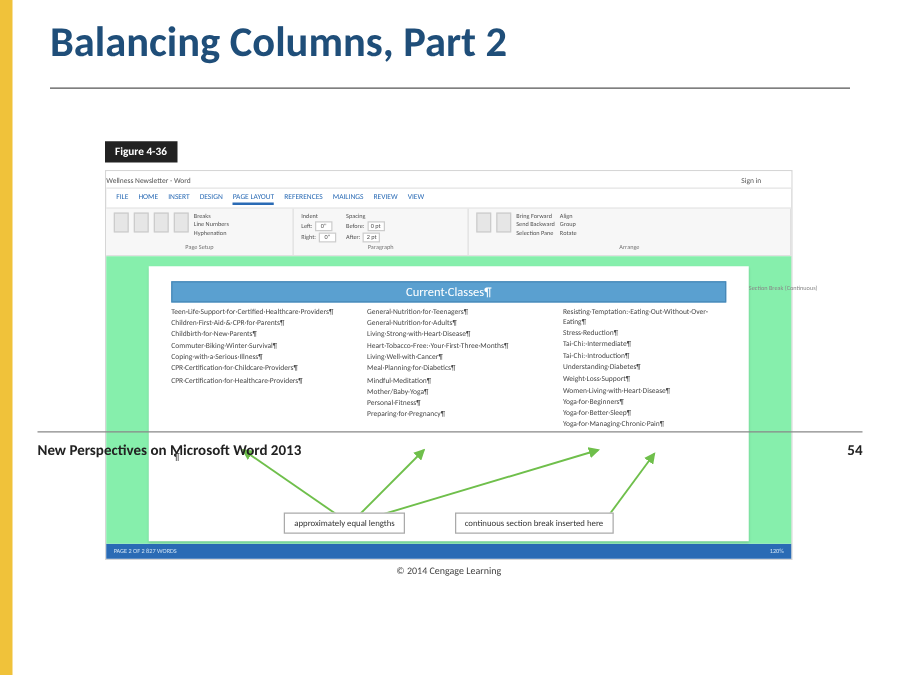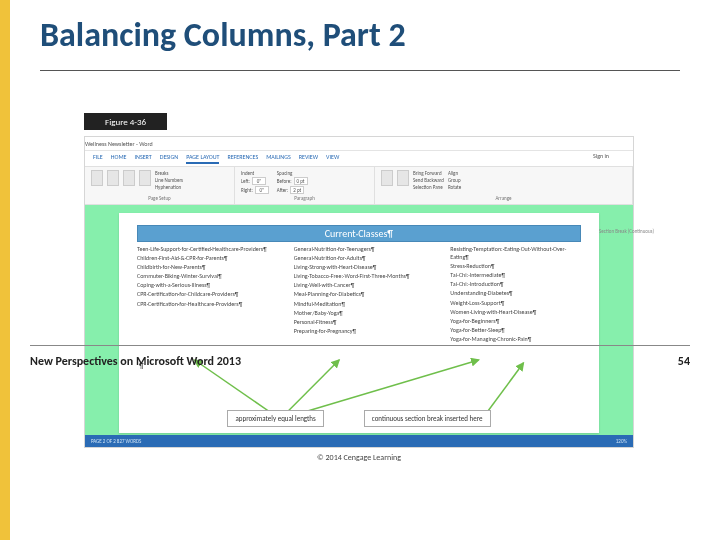--- a/index.html
+++ b/index.html
@@ -4,28 +4,28 @@
 <style>
   * { box-sizing: border-box; margin: 0; padding: 0; }
   html, body { width: 720px; height: 540px; font-family: Calibri, Arial, sans-serif; background: #fff; }
   .slide { width: 720px; height: 384px; position: relative; }
   .gold-bar { position: absolute; left: 0; top: 0; width: 10px; height: 540px; background: #f0c23a; }
   .title { position: absolute; left: 40px; top: 14px; font-size: 34px; font-weight: 700; color: #1f4e79; }
   .title-rule { position: absolute; left: 40px; top: 70px; width: 640px; height: 1px; background: #555; }
 
   .figure { position: absolute; left: 84px; top: 112px; width: 550px; }
   .fig-caption { display: flex; align-items: center; height: 18px; }
-  .fig-num-box { background: #222; color: #fff; font-size: 9px; font-weight: 400; padding: 3px 21px; }
+  .fig-num-box { background: #222; color: #fff; font-size: 9px; font-weight: 700; padding: 3px 8px; }
   .fig-text-box { background: #aaa; color: #222; font-size: 9px; font-weight: 600; padding: 3px 10px; margin-left: 4px; }
 
   
   .word-window { margin-top: 6px; width: 550px; background: #fff; border: 1px solid #d6d6d6; }
   .win-titlebar { height: 14px; background: #fff; border-bottom: 1px solid #e4e4e4; position: relative; }
   .win-title { font-size: 6px; color: #555; text-align: left; line-height: 14px; }
-  .win-sign { position: absolute; right: 24px; top: 12px; font-size: 6px; color: #555; line-height: 14px; text-align: right; }
+  .win-sign { position: absolute; right: 24px; top: 0; font-size: 6px; color: #555; line-height: 14px; text-align: right; }
   .ribbon-tabs { display: flex; gap: 8px; padding: 2px 8px; font-size: 6px; color: #2a6bb5; border-bottom: 1px solid #e0e0e0; }
   .ribbon-tabs span.active { color: #2a6bb5; border-bottom: 2px solid #2a6bb5; padding-bottom: 1px; }
   .ribbon-body { display: flex; height: 38px; background: #f7f7f7; border-bottom: 1px solid #e0e0e0; font-size: 5px; color: #555; }
   .ribbon-group { border-right: 1px solid #e0e0e0; padding: 3px 6px; display: flex; flex-direction: column; justify-content: space-between; }
   .rg-icons { display: flex; gap: 4px; }
   .rg-icon { width: 12px; height: 16px; background: #e6e6e6; border: 1px solid #ccc; }
   .rg-label { font-size: 5px; color: #777; text-align: center; }
   .rg-stack { display: flex; flex-direction: column; gap: 1px; font-size: 5px; }
   .rg-row { display: flex; gap: 2px; align-items: center; }
   .rg-num { width: 14px; height: 8px; background: #fff; border: 1px solid #ccc; font-size: 5px; text-align: center; line-height: 7px; }
@@ -157,21 +157,21 @@
               <div>Childbirth·for·New·Parents¶</div>
               <div>Commuter·Biking·Winter·Survival¶</div>
               <div>Coping·with·a·Serious·Illness¶</div>
               <div>CPR·Certification·for·Childcare·Providers¶</div>
               <div>CPR·Certification·for·Healthcare·Providers¶</div>
             </div>
             <div class="col">
               <div>General·Nutrition·for·Teenagers¶</div>
               <div>General·Nutrition·for·Adults¶</div>
               <div>Living·Strong·with·Heart·Disease¶</div>
-              <div>Living·Tobacco-Free:·Word·First·Three·Months¶</div>
+              <div>Heart·Tobacco-Free:·Your·First·Three·Months¶</div>
               <div>Living·Well·with·Cancer¶</div>
               <div>Meal·Planning·for·Diabetics¶</div>
               <div>Mindful·Meditation¶</div>
               <div>Mother/Baby·Yoga¶</div>
               <div>Personal·Fitness¶</div>
               <div>Preparing·for·Pregnancy¶</div>
             </div>
             <div class="col">
               <div>Resisting·Temptation:·Eating·Out·Without·Over-Eating¶</div>
               <div>Stress·Reduction¶</div>

